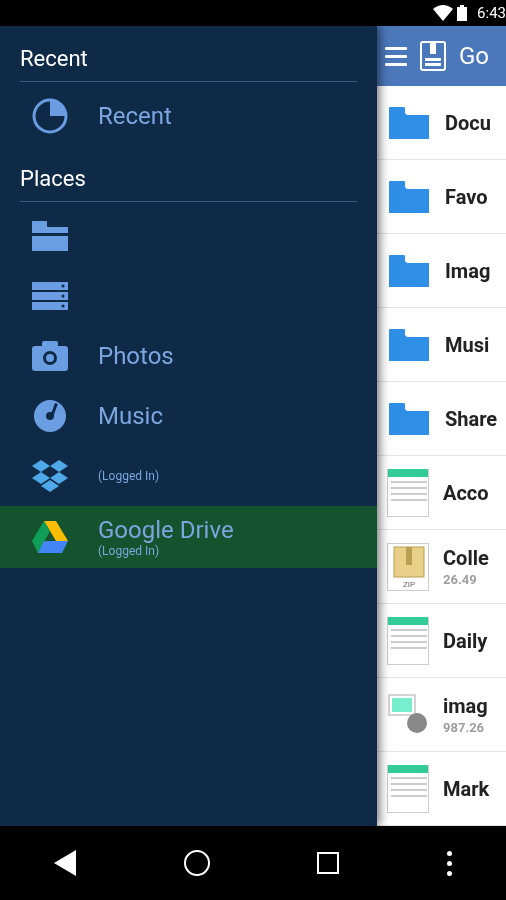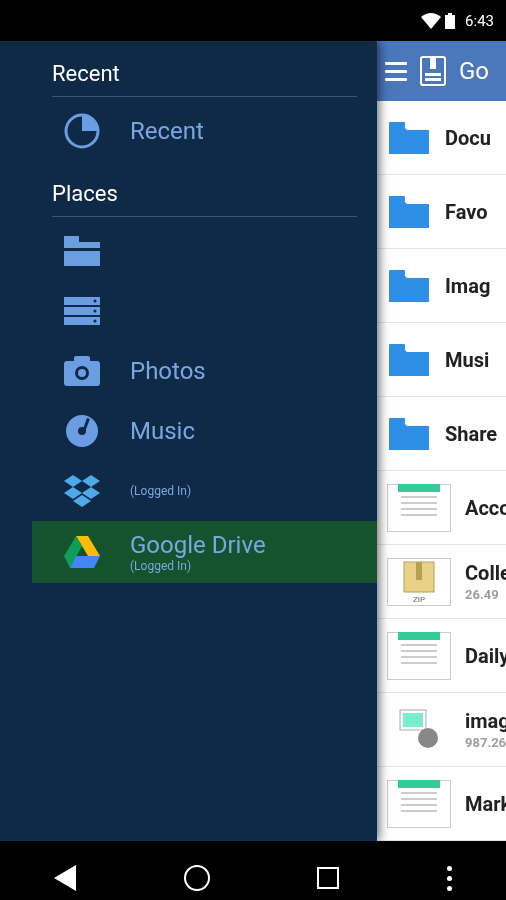--- a/index.html
+++ b/index.html
@@ -1,25 +1,25 @@
 <!DOCTYPE html>
 <html><head>
 <meta charset="utf-8">
 <style>
   * { margin: 0; padding: 0; box-sizing: border-box; font-family: Roboto, Arial, sans-serif; }
   html, body { width: 506px; height: 900px; overflow: hidden; background: #000; }
   
   .status-bar {
-    height: 41px;
+    height: 26px;
     background: #000;
     color: #fff;
     display: flex;
     justify-content: flex-end;
     align-items: center;
-    padding: 0 12px;
+    padding: 0 0;
     font-size: 15px;
     gap: 4px;
   }
   .status-bar .time { margin-left: 6px; }
   
   .content {
     position: relative;
     height: 800px;
     background: #fff;
   }
@@ -65,37 +65,36 @@
   }
   .file-row .subtext {
     font-size: 13px;
     color: #9e9e9e;
   }
   .file-row .labels { display:flex; flex-direction:column; gap:2px;font-weight:bold;}
   .folder-icon {
     width: 44px; height: 36px;
   }
   .doc-thumb {
-    width: 64px; height: 48px;
+    width: 42px; height: 48px;
     background: #fff;
     border: 1px solid #ccc;
     position: relative;
     display:flex; align-items:center; justify-content:center;
     font-size:10px; color:#555;
   }
   
   .drawer {
     position: absolute;
     left: 0; top: 0;
     width: 377px;
     height: 800px;
     background: #0f2a47;
     box-shadow: 2px 0 10px rgba(0,0,0,0.6);
     color: #d8e4f2;
-    padding-left: 32px;
   }
   .drawer-section-title {
     color: #fff;
     font-size: 22px;
     padding: 20px 20px 10px 20px;
   }
   .drawer-divider {
     height: 1px;
     background: #3a5580;
     margin: 0 20px 4px;

